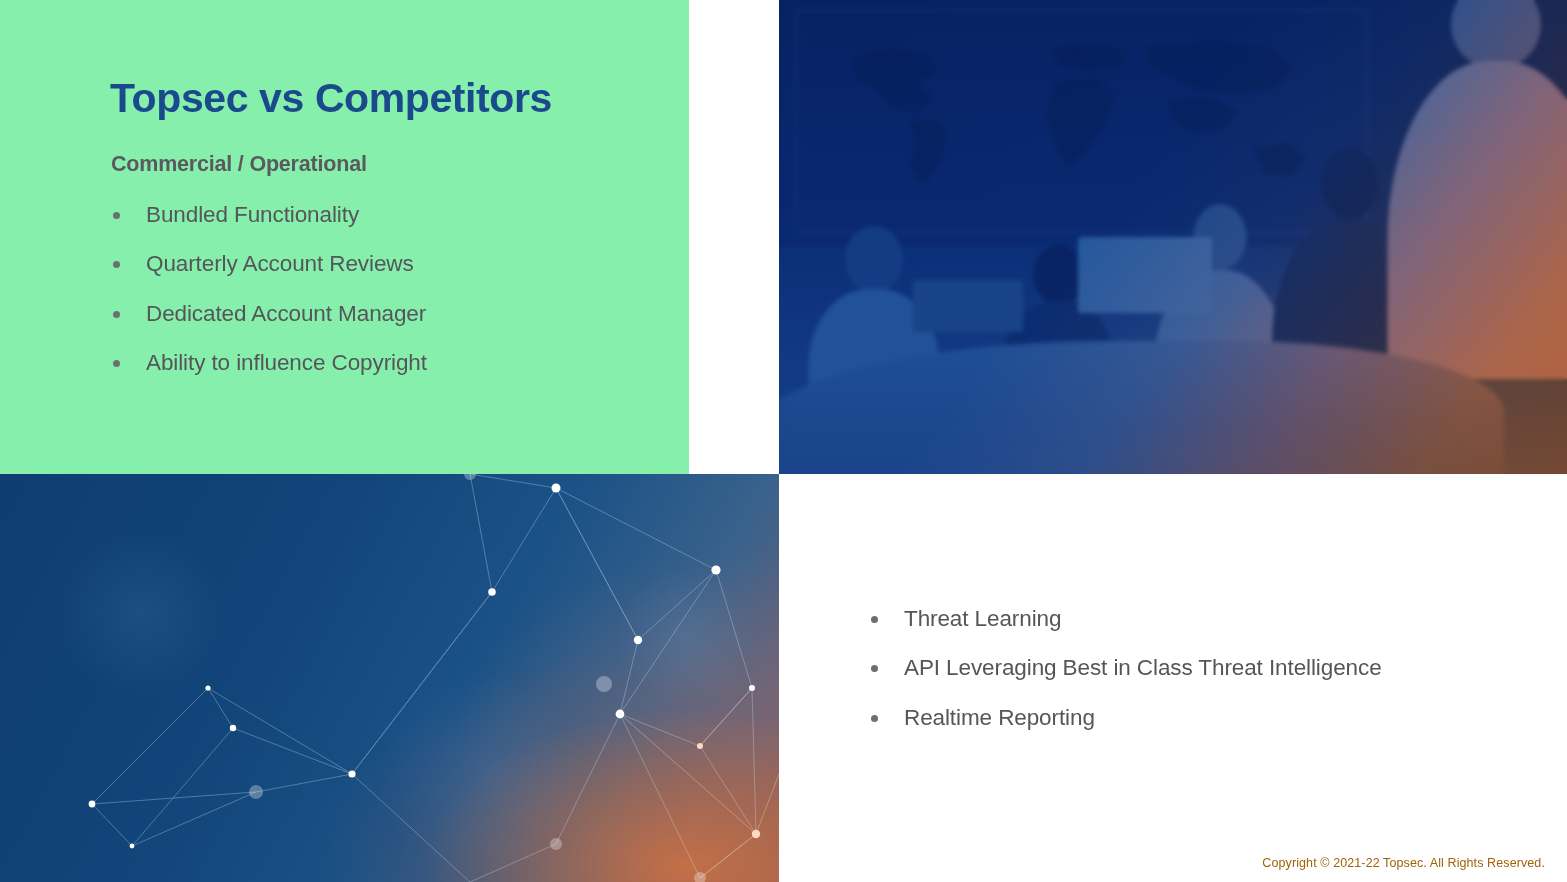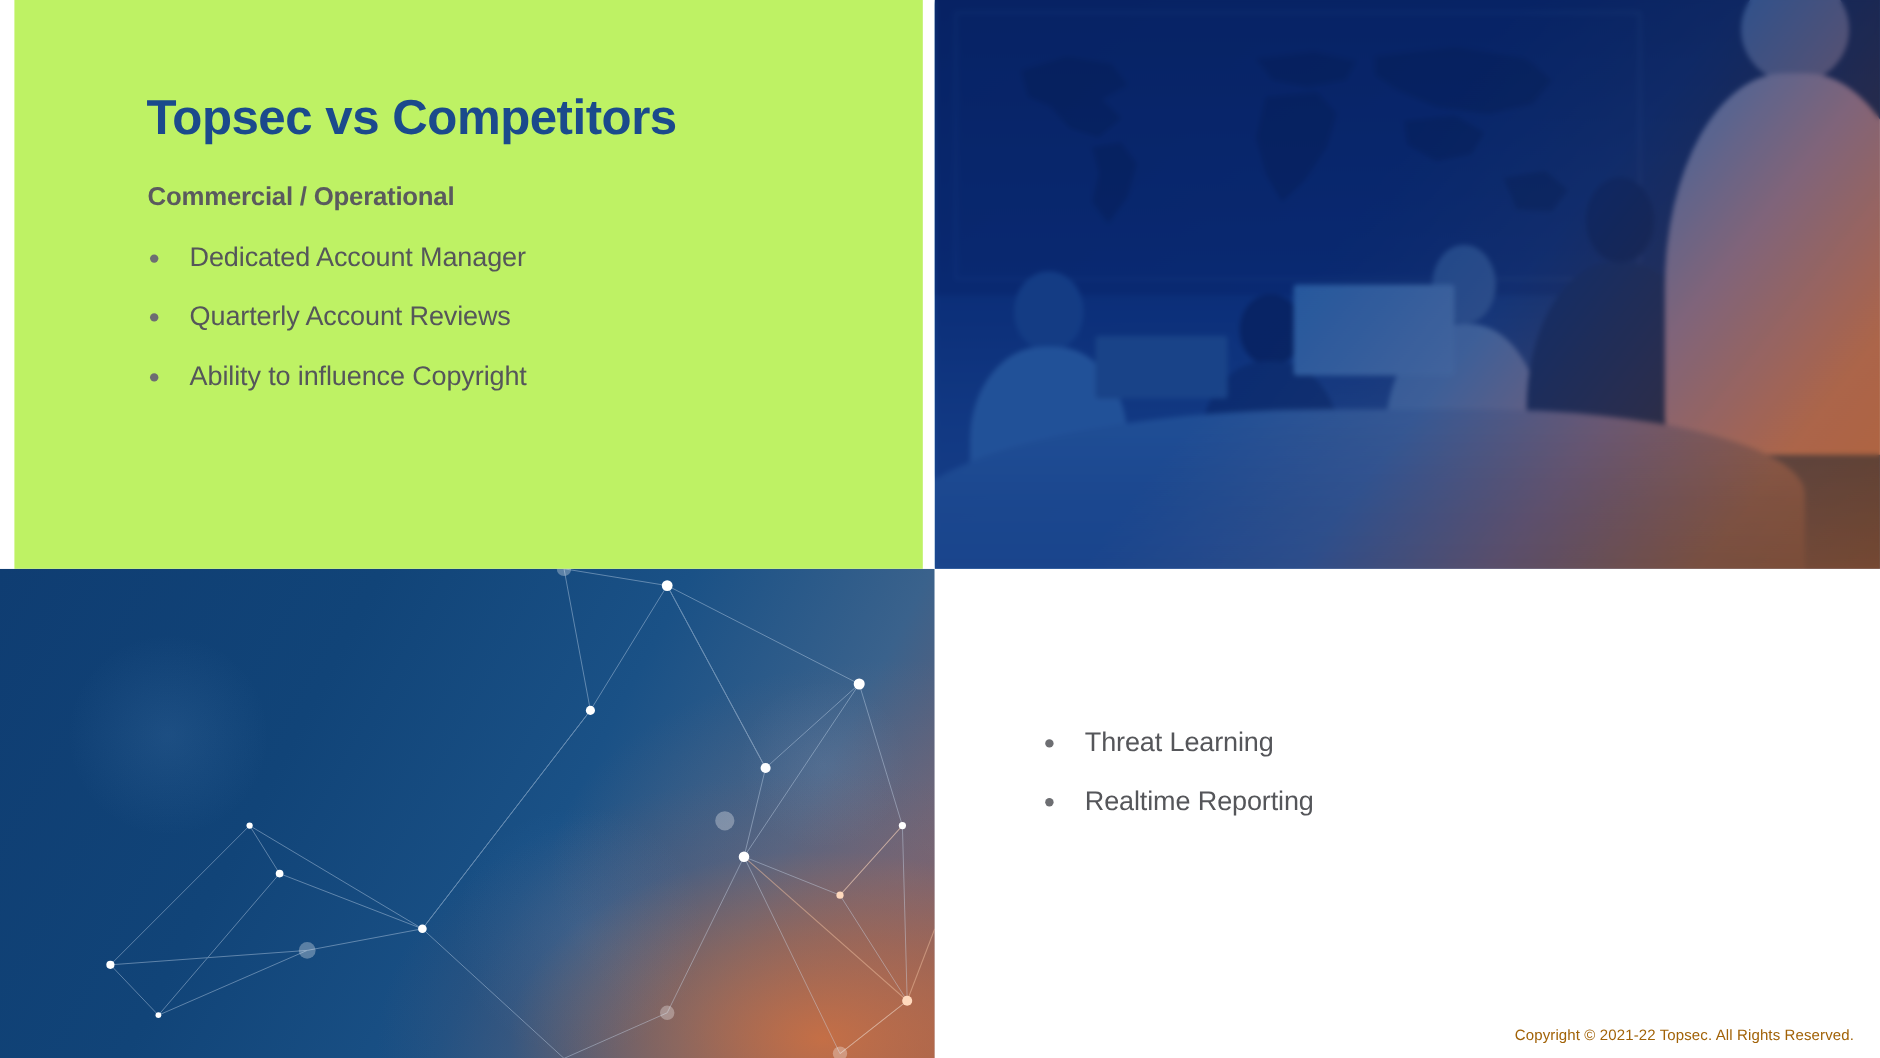--- a/index.html
+++ b/index.html
@@ -4,21 +4,21 @@
 <style>
   html,body{margin:0;padding:0;background:#fff;}
   body{width:1567px;height:882px;overflow:hidden;
        font-family:"Liberation Sans",sans-serif;
        -webkit-font-smoothing:antialiased;}
 
   .slide{position:relative;width:1567px;height:882px;background:#ffffff;overflow:hidden;}
 
   
   .q{position:absolute;overflow:hidden;}
-  .q-tl{left:12px;top:0;width:757px;height:474px;background:#bef264;}
+  .q-tl{left:0;top:0;width:689px;height:474px;background:#86efac;}
   .q-tr{left:779px;top:0;width:788px;height:474px;}
   .q-bl{left:0;top:474px;width:779px;height:408px;}
   .q-br{left:779px;top:474px;width:788px;height:408px;background:#ffffff;}
 
   
   .title{position:absolute;left:110px;top:75px;
          font-size:41px;font-weight:bold;color:#1b4a8c;
          letter-spacing:-0.4px;white-space:nowrap;}
   .subhead-tl{position:absolute;left:111px;top:152px;
          font-size:21.5px;font-weight:bold;color:#5a5a5e;letter-spacing:-0.2px;}
@@ -102,22 +102,23 @@
 </style>
 </head>
 <body>
 
 <div class="slide">
 
   <div class="q q-tl">
     <div class="title">Topsec vs Competitors</div>
     <div class="subhead-tl">Commercial / Operational</div>
     <ul class="bullets bullets-tl">
+      <li>Bundled Functionality</li>
+      <li>Quarterly Account Reviews</li>
       <li>Dedicated Account Manager</li>
-      <li>Quarterly Account Reviews</li>
       <li>Ability to influence Copyright</li>
     </ul>
   </div>
 
   <div class="q q-tr">
     <div class="photo">
       <div class="photo-scene">
         <div class="ph-wall"></div>
         <div class="ph-floorline"></div>
 
@@ -226,18 +227,19 @@
         </g>
       </svg>
       <div class="net-glow"></div>
     </div>
   </div>
 
   <div class="q q-br"></div>
 
   <ul class="bullets bullets-br">
     <li>Threat Learning</li>
+    <li>API Leveraging Best in Class Threat Intelligence</li>
     <li>Realtime Reporting</li>
   </ul>
 
   <div class="copyright">Copyright © 2021-22 Topsec. All Rights Reserved.</div>
 
 </div>
 
 </body></html>

